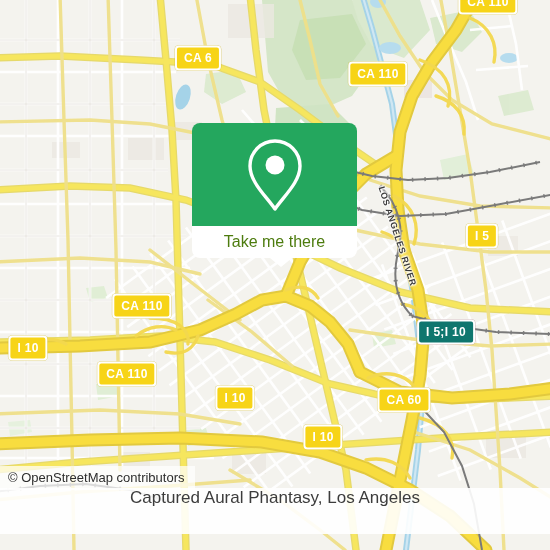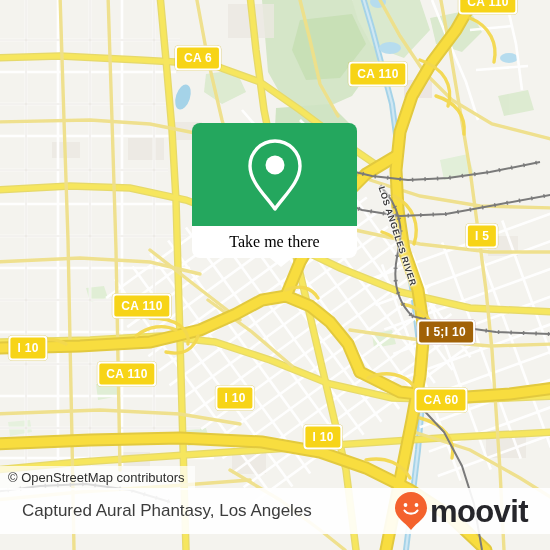--- a/index.html
+++ b/index.html
@@ -11,52 +11,52 @@
   #map{position:absolute;left:0;top:0;width:550px;height:550px;background:#f4f3ee;}
   #map svg{display:block;width:550px;height:550px;}
 
   
   .shield{position:absolute;transform:translate(-50%,-50%);
       background:#f7d417;border:2px solid #fff;border-radius:4px;
       color:#fff;font-size:12px;font-weight:bold;line-height:1;
       padding:4px 7px 5px 7px;white-space:nowrap;
       font-family:"Liberation Sans",sans-serif;letter-spacing:.3px;
       box-shadow:0 0 0 .5px rgba(200,170,0,.45);}
-  .shield.alt{background:#a16207;box-shadow:0 0 0 .5px rgba(160,110,120,.45);}
+  .shield.alt{background:#0f766e;box-shadow:0 0 0 .5px rgba(160,110,120,.45);}
 
   
   .riverlabel{position:absolute;color:#3b3b3b;font-size:9px;font-weight:bold;
       letter-spacing:.6px;white-space:nowrap;
       font-family:"Liberation Sans",sans-serif;
       text-shadow:0 0 3px #fff,0 0 3px #fff,0 0 2px #fff,1px 0 2px #fff,-1px 0 2px #fff;}
 
   
   #callout{position:absolute;left:192px;top:123px;width:165px;}
   #callout-top{height:103px;background:#24a75e;border-radius:8px 8px 0 0;
       display:flex;align-items:center;justify-content:center;}
   #callout-bottom{height:32px;background:#fff;border-radius:0 0 8px 8px;
       display:flex;align-items:center;justify-content:center;position:relative;}
-  #callout-label{font-size:16px;color:#000000;font-family:Liberation Serif, serif;}
+  #callout-label{font-size:16px;color:#4d7c0f;font-family:Liberation Sans, sans-serif;}
   #callout-tail{position:absolute;left:78px;top:32px;width:0;height:0;
       border-left:11px solid transparent;border-right:11px solid transparent;
       border-top:9px solid #fff;}
   #callout-shadow{position:absolute;left:192px;top:123px;width:165px;height:135px;
       border-radius:8px;box-shadow:0 1px 4px rgba(0,0,0,.28);z-index:-1;}
 
   
   #attribution{position:absolute;left:0;top:466px;
       background:rgba(255,255,255,.72);
       padding:4px 10px 5px 8px;font-size:13px;color:#2d2d2d;
       font-family:"Liberation Sans",sans-serif;}
 
   
   #footer{position:absolute;left:0;top:488px;width:550px;height:46px;
       background:rgba(255,255,255,.9);
       display:flex;align-items:center;justify-content:space-between;
-      padding:0 22px;box-sizing:border-box;}
+      padding:0 22px;box-sizing:border-box;flex-direction:column;}
   #footer-title{font-size:17px;color:#3c3c3c;font-family:"Liberation Sans",sans-serif;}
   #brand{display:flex;align-items:center;gap:2px;}
   #brand-word{font-size:31px;color:#26262b;font-weight:bold;letter-spacing:-.6px;
       font-family:"Liberation Sans",sans-serif;line-height:1;}
 </style>
 </head>
 <body>
 
 <div id="app">
 
@@ -297,21 +297,21 @@
 
     <div class="shield" style="left:198px;top:58px;">CA 6</div>
     <div class="shield" style="left:378px;top:74px;">CA 110</div>
     <div class="shield" style="left:488px;top:2px;">CA 110</div>
     <div class="shield" style="left:482px;top:236px;text-align:right;">I 5</div>
     <div class="shield" style="left:142px;top:306px;">CA 110</div>
     <div class="shield" style="left:28px;top:348px;">I 10</div>
     <div class="shield alt" style="left:446px;top:332px;">I 5;I 10</div>
     <div class="shield" style="left:127px;top:374px;">CA 110</div>
     <div class="shield" style="left:235px;top:398px;">I 10</div>
-    <div class="shield" style="left:441px;top:400px;">CA 60</div>
+    <div class="shield" style="left:404px;top:400px;">CA 60</div>
     <div class="shield" style="left:323px;top:437px;">I 10</div>
   </div>
 
   <div id="callout-shadow"></div>
   <div id="callout">
     <div id="callout-top">
       <svg width="62" height="78" viewBox="0 0 62 78">
         <path d="M31 5 C17.2 5 6 16.2 6 30 C6 46 22 60 31 73 C40 60 56 46 56 30 C56 16.2 44.8 5 31 5 Z" fill="none" stroke="#ffffff" stroke-width="3.4" stroke-linejoin="round"></path>
         <circle cx="31" cy="29" r="9.5" fill="#ffffff"></circle>
       </svg>
@@ -319,24 +319,15 @@
     <div id="callout-bottom">
       <span id="callout-label">Take me there</span>
       <div id="callout-tail"></div>
     </div>
   </div>
 
   <div id="attribution">© OpenStreetMap contributors</div>
 
   <div id="footer">
     <div id="footer-title">Captured Aural Phantasy, Los Angeles</div>
-    <div id="brand">
-      <svg width="34" height="40" viewBox="0 0 34 40">
-        <path d="M17 1 C8.2 1 1 8.2 1 17 C1 27 11 31 17 39 C23 31 33 27 33 17 C33 8.2 25.8 1 17 1 Z" fill="#f4622d"></path>
-        <circle cx="11.5" cy="14" r="1.9" fill="#ffffff"></circle>
-        <circle cx="22.5" cy="14" r="1.9" fill="#ffffff"></circle>
-        <path d="M10.5 19.5 C13 23.6 21 23.6 23.5 19.5" fill="none" stroke="#ffffff" stroke-width="2.1" stroke-linecap="round"></path>
-      </svg>
-      <span id="brand-word">moovit</span>
-    </div>
   </div>
 
 </div>
 
 </body></html>

